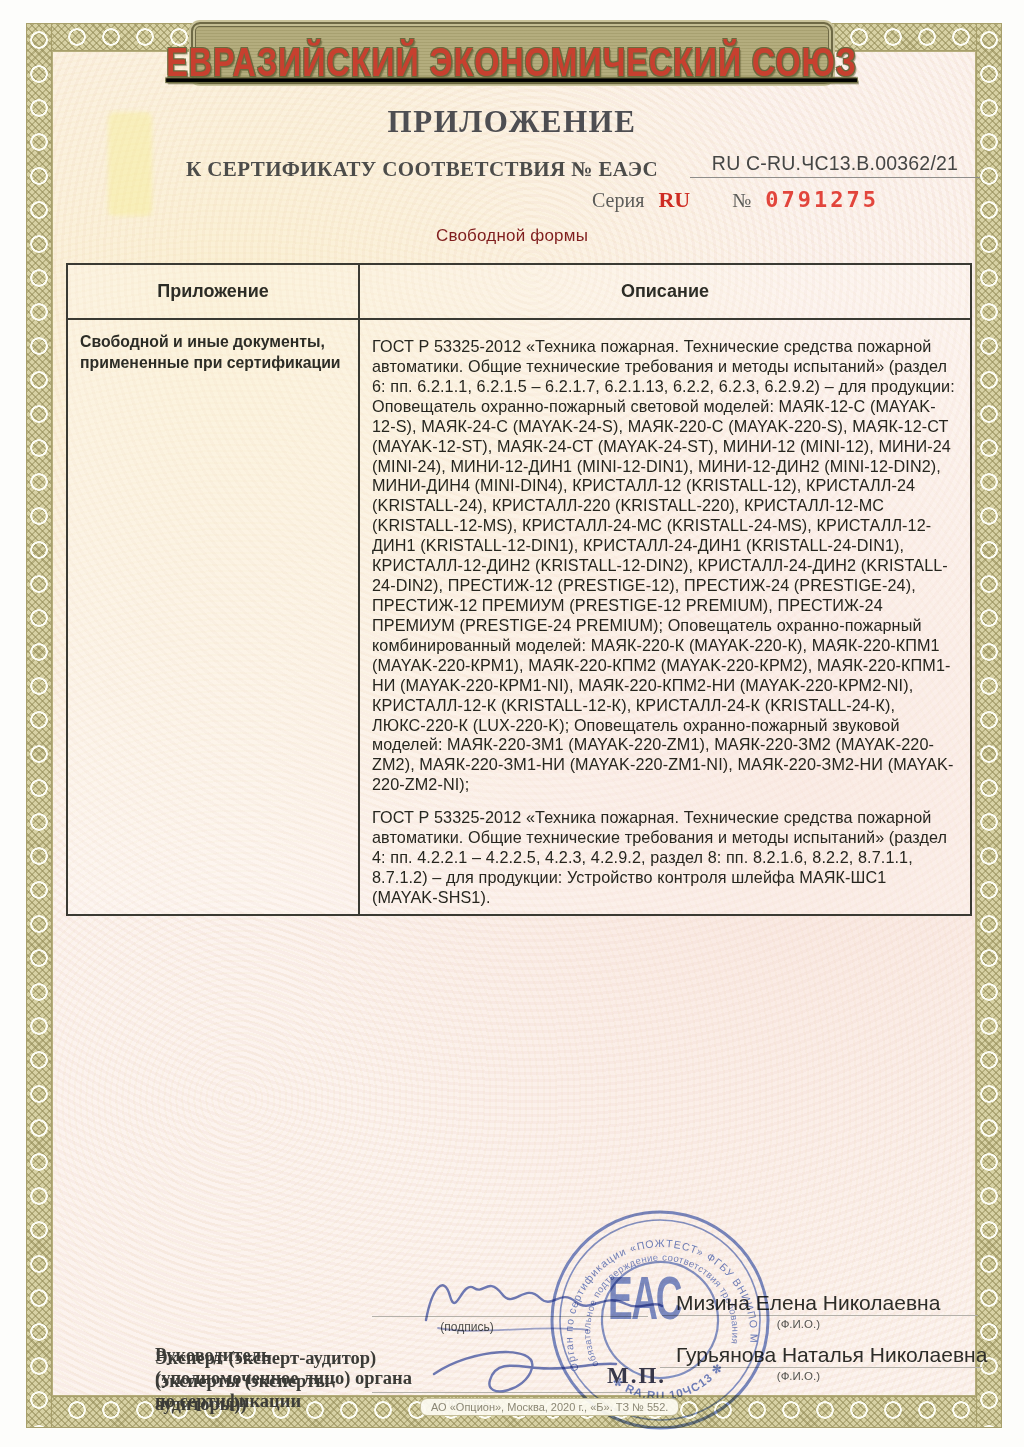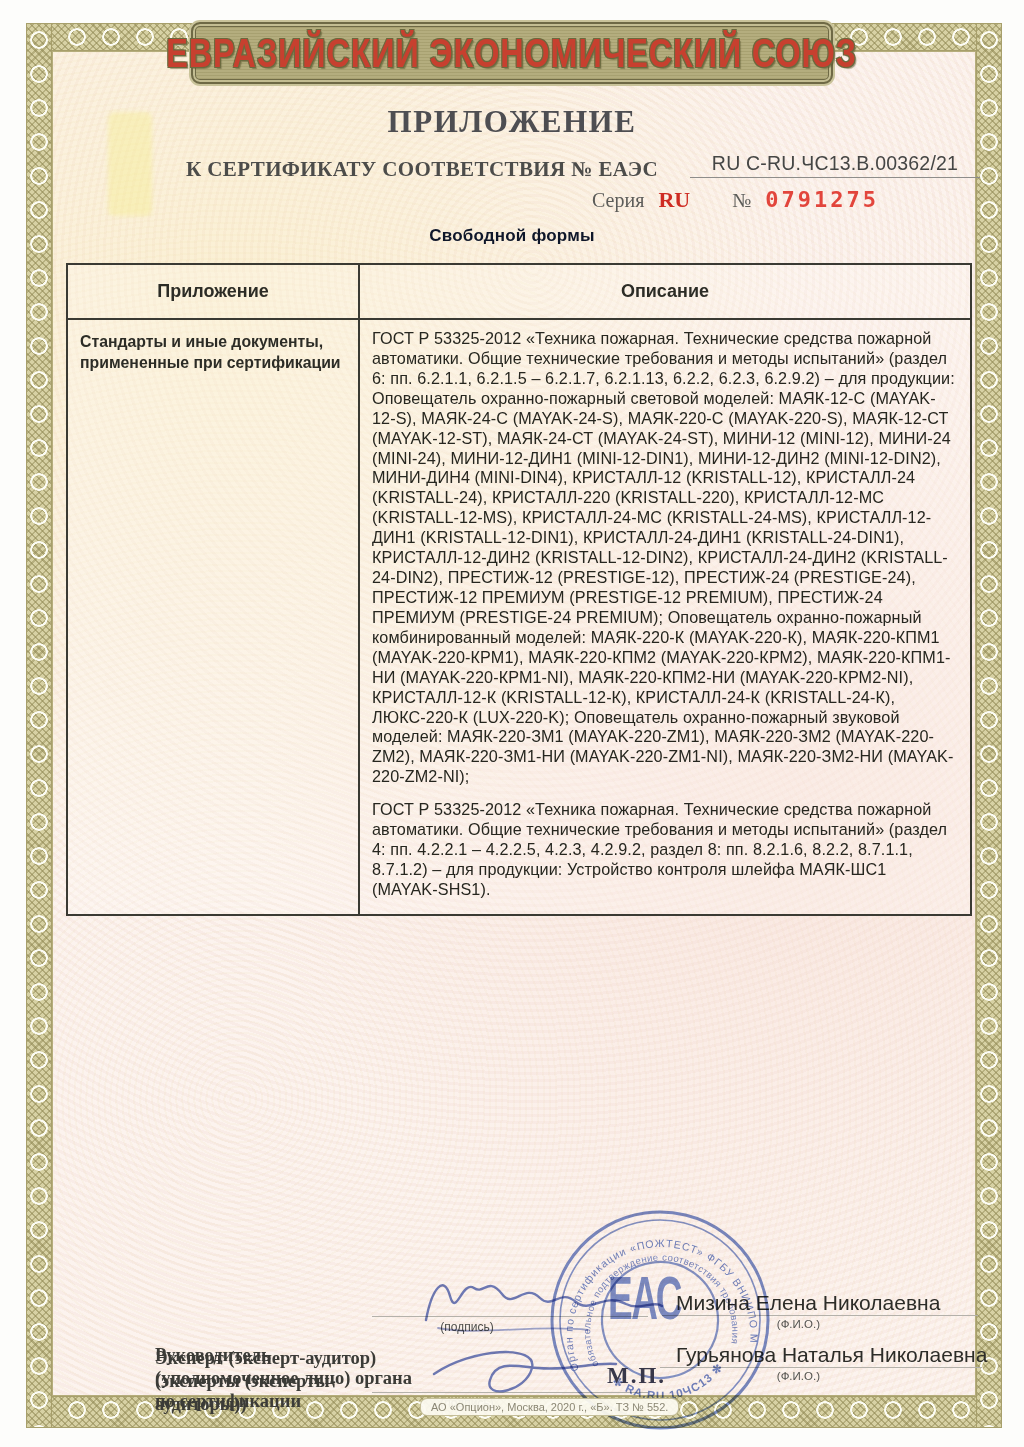--- a/index.html
+++ b/index.html
@@ -51,22 +51,23 @@
   }
 
   
   .banner{
     left:50%;top:22px;transform:translateX(-50%);
     width:638px;height:58px;
     background-color:#b4ad7e;
     background-image:repeating-linear-gradient(0deg, rgba(116,110,58,.20) 0 1px, rgba(0,0,0,0) 1px 3px);
     border:2px solid #6e6945;border-radius:9px;
     box-shadow:inset 0 0 0 2px #c3bd92, inset 0 0 0 3px #6e6945, 0 0 0 2px #c9c39a;
-    display:flex;align-items:center;justify-content:center;
+    display:flex;align-items:flex-end;justify-content:center;
     z-index:6;
+    text-decoration:underline;
   }
   .banner-text{
     font-weight:800;font-size:34px;letter-spacing:1px;color:#c7402f;white-space:nowrap;
     transform:scale(.95,1.18);
     text-shadow:1px 1px 0 #6b6a3f,-1px -1px 0 #6b6a3f,1px -1px 0 #6b6a3f,-1px 1px 0 #6b6a3f,2px 2px 1px rgba(90,88,48,.55);
   }
 
   
   .doc-title{
     left:0;right:0;top:104px;text-align:center;
@@ -81,21 +82,21 @@
   .cert-number{
     left:690px;top:152px;width:290px;text-align:center;
     font-size:19.5px;color:#454645;letter-spacing:.2px;white-space:nowrap;
     border-bottom:1.5px solid #8e8d8a;padding-bottom:2px;
   }
   .series-row{left:592px;top:187px;display:flex;align-items:baseline;white-space:nowrap;}
   .series-label{font-family:"Liberation Serif", serif;font-size:20px;color:#5c5c59;}
   .series-value{font-family:"Liberation Serif", serif;font-weight:700;font-size:22px;color:#ce2b22;margin-left:14px;}
   .num-sign{font-family:"Liberation Serif", serif;font-size:20px;color:#5c5c59;margin-left:42px;}
   .blank-number{font-family:"DejaVu Sans Mono", monospace;font-weight:700;font-size:22px;color:#e2453c;letter-spacing:3px;margin-left:14px;}
-  .form-note{left:0;right:0;top:226px;text-align:center;font-weight:700;font-size:17px;color:#0f172a;letter-spacing:.2px;}
+  .form-note{left:0;right:0;top:226px;text-align:center;font-weight:400;font-size:17px;color:#7f1d1d;letter-spacing:.2px;}
 
   
   .cert-table{
     left:66px;top:263px;width:906px;height:653px;
     border:2px solid #3a3a33;box-sizing:border-box;
     display:grid;grid-template-columns:292px 1fr;grid-template-rows:55px 1fr;
     background:rgba(255,252,246,.25);
   }
   .th{
     display:flex;align-items:center;justify-content:center;
@@ -105,21 +106,21 @@
   .th-annex{border-right:2px solid #3a3a33;}
   .td-annex{
     border-right:2px solid #3a3a33;
     padding:12px 10px 0 12px;
     font-weight:700;font-size:15.8px;line-height:1.3;color:#2c2c26;
   }
   .td-desc{
     padding:9px 14px 6px 12px;overflow:hidden;
     font-size:16.2px;line-height:1.23;color:#26261f;letter-spacing:.1px;
   }
-  .td-desc p{margin:0 0 13px 0;}
+  .td-desc p{margin:8px 0 13px 0;}
 
   
   .role-label{
     font-family:"Liberation Serif", serif;font-weight:700;
     font-size:18.5px;line-height:1.25;color:#3b3b37;
   }
   .role1-label{left:155px;top:1344px;width:258px;}
   .role2-label{left:155px;top:1347px;width:272px;}
   .sig-line{border-bottom:1px solid #b4b1aa;height:0;}
   .sig-line1{left:372px;top:1316px;width:276px;}
@@ -182,21 +183,21 @@
   <span class="series-label">Серия</span>
   <span class="series-value">RU</span>
   <span class="num-sign">№</span>
   <span class="blank-number">0791275</span>
 </div>
 <div class="abs form-note">Свободной формы</div>
 
 <div class="abs cert-table">
   <div class="th th-annex">Приложение</div>
   <div class="th">Описание</div>
-  <div class="td-annex">Стандарты и иные документы, примененные при сертификации</div>
+  <div class="td-annex">Свободной и иные документы, примененные при сертификации</div>
   <div class="td-desc">
     <p>ГОСТ Р 53325-2012 «Техника пожарная. Технические средства пожарной автоматики. Общие технические требования и методы испытаний» (раздел 6: пп. 6.2.1.1, 6.2.1.5 – 6.2.1.7, 6.2.1.13, 6.2.2, 6.2.3, 6.2.9.2) – для продукции: Оповещатель охранно-пожарный световой моделей: МАЯК-12-С (MAYAK-12-S), МАЯК-24-С (MAYAK-24-S), МАЯК-220-С (MAYAK-220-S), МАЯК-12-СТ (MAYAK-12-ST), МАЯК-24-СТ (MAYAK-24-ST), МИНИ-12 (MINI-12), МИНИ-24 (MINI-24), МИНИ-12-ДИН1 (MINI-12-DIN1), МИНИ-12-ДИН2 (MINI-12-DIN2), МИНИ-ДИН4 (MINI-DIN4), КРИСТАЛЛ-12 (KRISTALL-12), КРИСТАЛЛ-24 (KRISTALL-24), КРИСТАЛЛ-220 (KRISTALL-220), КРИСТАЛЛ-12-МС (KRISTALL-12-MS), КРИСТАЛЛ-24-МС (KRISTALL-24-MS), КРИСТАЛЛ-12-ДИН1 (KRISTALL-12-DIN1), КРИСТАЛЛ-24-ДИН1 (KRISTALL-24-DIN1), КРИСТАЛЛ-12-ДИН2 (KRISTALL-12-DIN2), КРИСТАЛЛ-24-ДИН2 (KRISTALL-24-DIN2), ПРЕСТИЖ-12 (PRESTIGE-12), ПРЕСТИЖ-24 (PRESTIGE-24), ПРЕСТИЖ-12 ПРЕМИУМ (PRESTIGE-12 PREMIUM), ПРЕСТИЖ-24 ПРЕМИУМ (PRESTIGE-24 PREMIUM); Оповещатель охранно-пожарный комбинированный моделей: МАЯК-220-К (MAYAK-220-К), МАЯК-220-КПМ1 (MAYAK-220-КРМ1), МАЯК-220-КПМ2 (MAYAK-220-КРМ2), МАЯК-220-КПМ1-НИ (MAYAK-220-КРМ1-NI), МАЯК-220-КПМ2-НИ (MAYAK-220-КРМ2-NI), КРИСТАЛЛ-12-К (KRISTALL-12-К), КРИСТАЛЛ-24-К (KRISTALL-24-К), ЛЮКС-220-К (LUX-220-K); Оповещатель охранно-пожарный звуковой моделей: МАЯК-220-ЗМ1 (MAYAK-220-ZM1), МАЯК-220-ЗМ2 (MAYAK-220-ZM2), МАЯК-220-ЗМ1-НИ (MAYAK-220-ZM1-NI), МАЯК-220-ЗМ2-НИ (MAYAK-220-ZM2-NI);</p>
     <p>ГОСТ Р 53325-2012 «Техника пожарная. Технические средства пожарной автоматики. Общие технические требования и методы испытаний» (раздел 4: пп. 4.2.2.1 – 4.2.2.5, 4.2.3, 4.2.9.2, раздел 8: пп. 8.2.1.6, 8.2.2, 8.7.1.1, 8.7.1.2) – для продукции: Устройство контроля шлейфа МАЯК-ШС1 (MAYAK-SHS1).</p>
   </div>
 </div>
 
 <div class="abs role-label role1-label">Руководитель (уполномоченное лицо) органа по сертификации</div>
 <div class="abs sig-line sig-line1"></div>
 <div class="abs sig-sub sig-sub1">(подпись)</div>
 <div class="abs fio-name fio-name1">Мизина Елена Николаевна</div>

